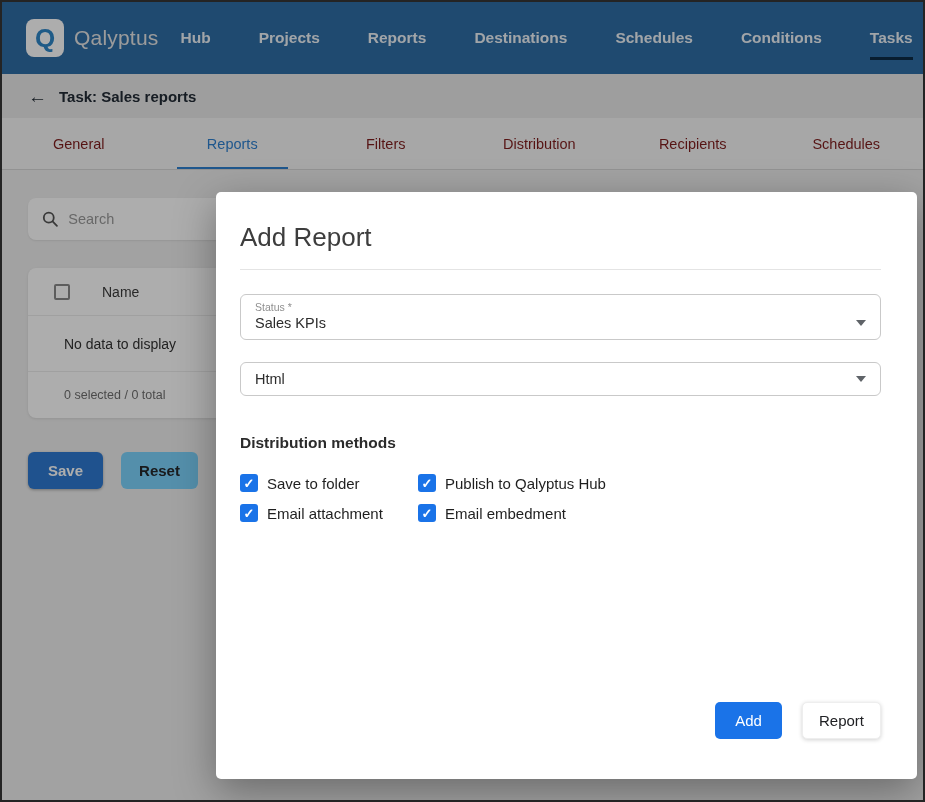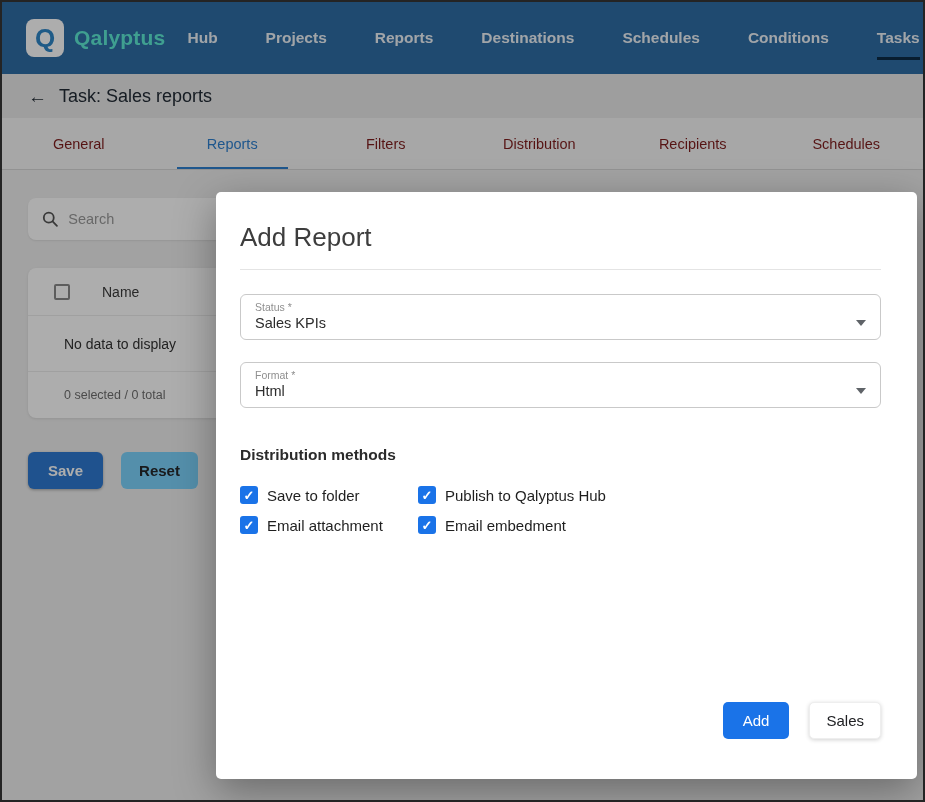--- a/index.html
+++ b/index.html
@@ -12,29 +12,29 @@
   }
   *{box-sizing:border-box;margin:0;padding:0;font-family:"Liberation Sans",sans-serif;}
   body{background:#fff;}
   .page{position:relative;width:925px;height:802px;border:2px solid #242424;overflow:hidden;background:#efefef;}
 
   
   .nav{height:72px;background:var(--nav-bg);display:flex;align-items:center;padding:0 24px;}
   .brand{display:flex;align-items:center;gap:10px;}
   .logo-tile{width:38px;height:38px;background:#fff;border-radius:8px;display:flex;align-items:center;justify-content:center;}
   .logo-q{color:var(--brand-blue);font-size:26px;font-weight:700;line-height:1;}
-  .brand-name{color:#5eead4;font-size:21px;font-weight:700;letter-spacing:.2px;}
+  .brand-name{color:#e5e5e5;font-size:21px;font-weight:400;letter-spacing:.2px;}
   .nav-items{display:flex;align-items:center;gap:48px;margin-left:22px;}
   .nav-item{color:#eef3f8;font-size:15.5px;font-weight:600;position:relative;cursor:pointer;text-decoration:none;white-space:nowrap;}
   .nav-item.active::after{content:"";position:absolute;left:0;right:0;bottom:-13px;height:3px;background:var(--nav-underline);}
 
   
   .subheader{height:44px;background:#e9e9e9;display:flex;align-items:center;gap:12px;padding:0 26px;}
   .back-arrow{font-size:19px;font-weight:700;color:#222b35;cursor:pointer;line-height:1;}
-  .subheader-title{font-size:18px;font-weight:400;color:#222b35;}
+  .subheader-title{font-size:15px;font-weight:700;color:#222b35;}
 
   
   .tabs{height:52px;background:#f7f7f7;border-bottom:1px solid #d8d8d8;display:flex;}
   .tab{flex:1;display:flex;align-items:center;justify-content:center;font-size:14.5px;color:#7f1d1d;position:relative;cursor:pointer;}
   .tab.active{color:var(--tab-active);}
   .tab.active::after{content:"";position:absolute;left:14%;right:14%;bottom:0;height:2px;background:var(--tab-active);}
 
   
   .content{padding:28px 26px;}
   .search-box{width:300px;height:42px;background:#fff;border-radius:8px;display:flex;align-items:center;gap:10px;padding:0 14px;box-shadow:0 1px 2px rgba(0,0,0,.08);}
@@ -143,21 +143,20 @@
 
     <div class="select-field first">
       <span class="field-label">Status *</span>
       <div class="value-row">
         <span class="field-value">Sales KPIs</span>
         <span class="caret"></span>
       </div>
     </div>
 
     <div class="select-field second">
-      <span class="field-label">Format *</span>
       <div class="value-row">
         <span class="field-value">Html</span>
         <span class="caret"></span>
       </div>
     </div>
 
     <div class="section-heading">Distribution methods</div>
 
     <div class="cb-grid">
       <div class="cb-item">
@@ -175,17 +174,17 @@
       <div class="cb-item">
         <span class="cb-box"></span>
         <span class="cb-label">Email embedment</span>
       </div>
     </div>
 
     <div class="modal-spacer"></div>
 
     <div class="modal-footer">
       <button class="btn-add">Add</button>
-      <button class="btn-cancel">Sales</button>
+      <button class="btn-cancel">Report</button>
     </div>
   </div>
 
 </div>
 
 </body></html>

